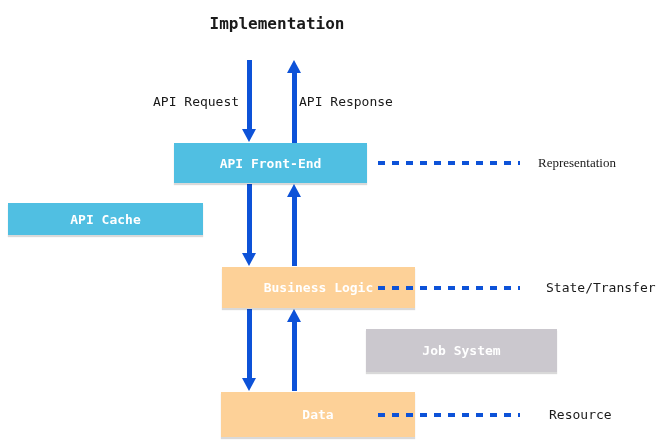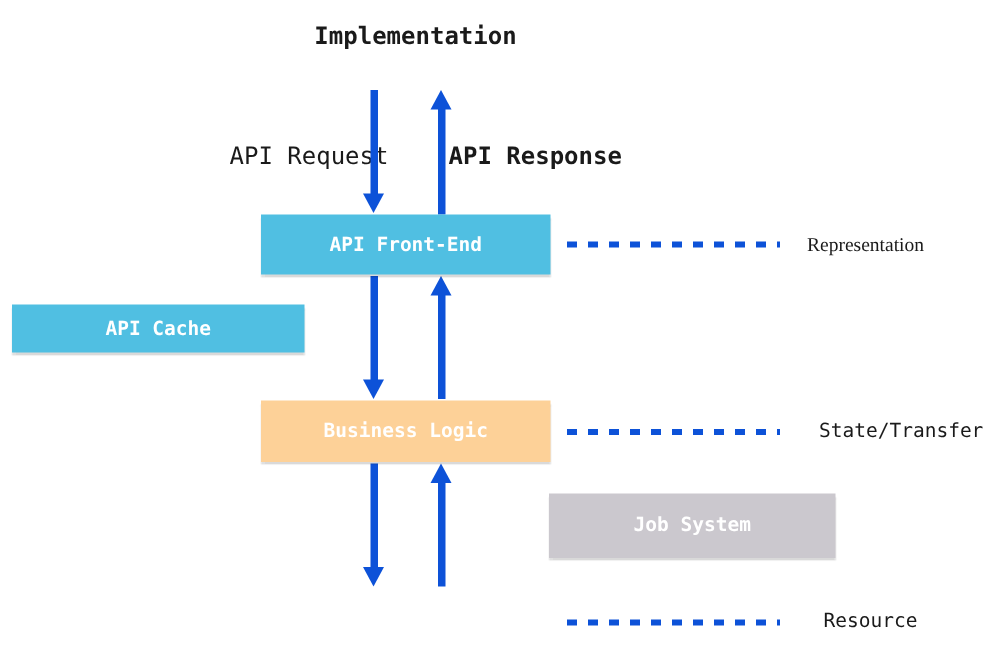--- a/index.html
+++ b/index.html
@@ -8,30 +8,30 @@
   html,body{margin:0;padding:0;background:#ffffff;}
   .canvas{
     position:relative; width:664px; height:446px; background:#ffffff;
     font-family:"DejaVu Sans Mono","Liberation Mono",monospace; overflow:hidden;border-radius:11px;
   }
   .title{
     position:absolute; top:14px; left:277px; transform:translateX(-50%);
     font-size:16px; font-weight:bold; color:var(--ink); white-space:nowrap;
   }
   .flowlabel{
-    position:absolute; font-size:16px; color:var(--ink); white-space:nowrap;
+    position:absolute; font-size:13px; color:var(--ink); white-space:nowrap;
   }
   .node{
     position:absolute; display:flex; align-items:center; justify-content:center;
     color:#ffffff; font-size:13px; font-weight:bold; white-space:nowrap;
     box-shadow:0 2px 1px rgba(0,0,0,0.15);
     text-align:center;
   }
   .node.cyan{background:var(--cyan);}
-  .node.peach{background:var(--peach);}
+  .node.peach{background:var(--peach);margin-left:48px;}
   .node.gray{background:var(--gray);margin-left:29px;}
   #boxFrontEnd{left:174px; top:143px; width:193px; height:40px;}
   #boxApiCache{left:8px;   top:203px; width:195px; height:32px;}
   #boxBusiness{left:174px; top:267px; width:193px; height:41px;}
   #boxDataCache{left:8px;  top:328px; width:195px; height:44px;}
   #boxJobSystem{left:337px;top:329px; width:191px; height:43px;}
   #boxData{left:173px;     top:392px; width:194px; height:45px;}
 
   .arrow{position:absolute; width:14px;}
   .arrow .shaft{position:absolute; left:4.5px; width:5px; background:var(--blue);}
@@ -53,21 +53,21 @@
     background:repeating-linear-gradient(90deg, var(--blue) 0 7px, transparent 7px 14px);
   }
   #dash1{top:161px;} #dash2{top:286px;} #dash3{top:413px;}
   .layerlabel{
     position:absolute; font-size:13px; color:var(--ink); white-space:nowrap;
   }
   #lblRepresentation{left:538px; top:155px;font-family:Liberation Serif, serif;}
   #lblStateTransfer {left:546px; top:280px;}
   #lblResource      {left:549px; top:407px;}
   #lblRequest {left:153px; top:94px;}
-  #lblResponse{left:299px; top:94px;font-weight:bold;}
+  #lblResponse{left:299px; top:94px;}
 </style>
 </head>
 <body>
 
 <div class="canvas">
 
   <div class="title">Implementation</div>
 
   <div class="flowlabel" id="lblRequest">API Request</div>
   <div class="flowlabel" id="lblResponse">API Response</div>
@@ -104,20 +104,23 @@
   </div>
   <div class="node cyan" id="boxApiCache">
     <span>API Cache</span>
   </div>
   <div class="node peach" id="boxBusiness">
     <span>Business Logic</span>
   </div>
   <div class="node gray" id="boxJobSystem">
     <span>Job System</span>
   </div>
+  <div class="node peach" id="boxData">
+    <span>Data</span>
+  </div>
 
   <div class="dash" id="dash1"></div>
   <div class="dash" id="dash2"></div>
   <div class="dash" id="dash3"></div>
 
   <div class="layerlabel" id="lblRepresentation">Representation</div>
   <div class="layerlabel" id="lblStateTransfer">State/Transfer</div>
   <div class="layerlabel" id="lblResource">Resource</div>
 
 </div>

